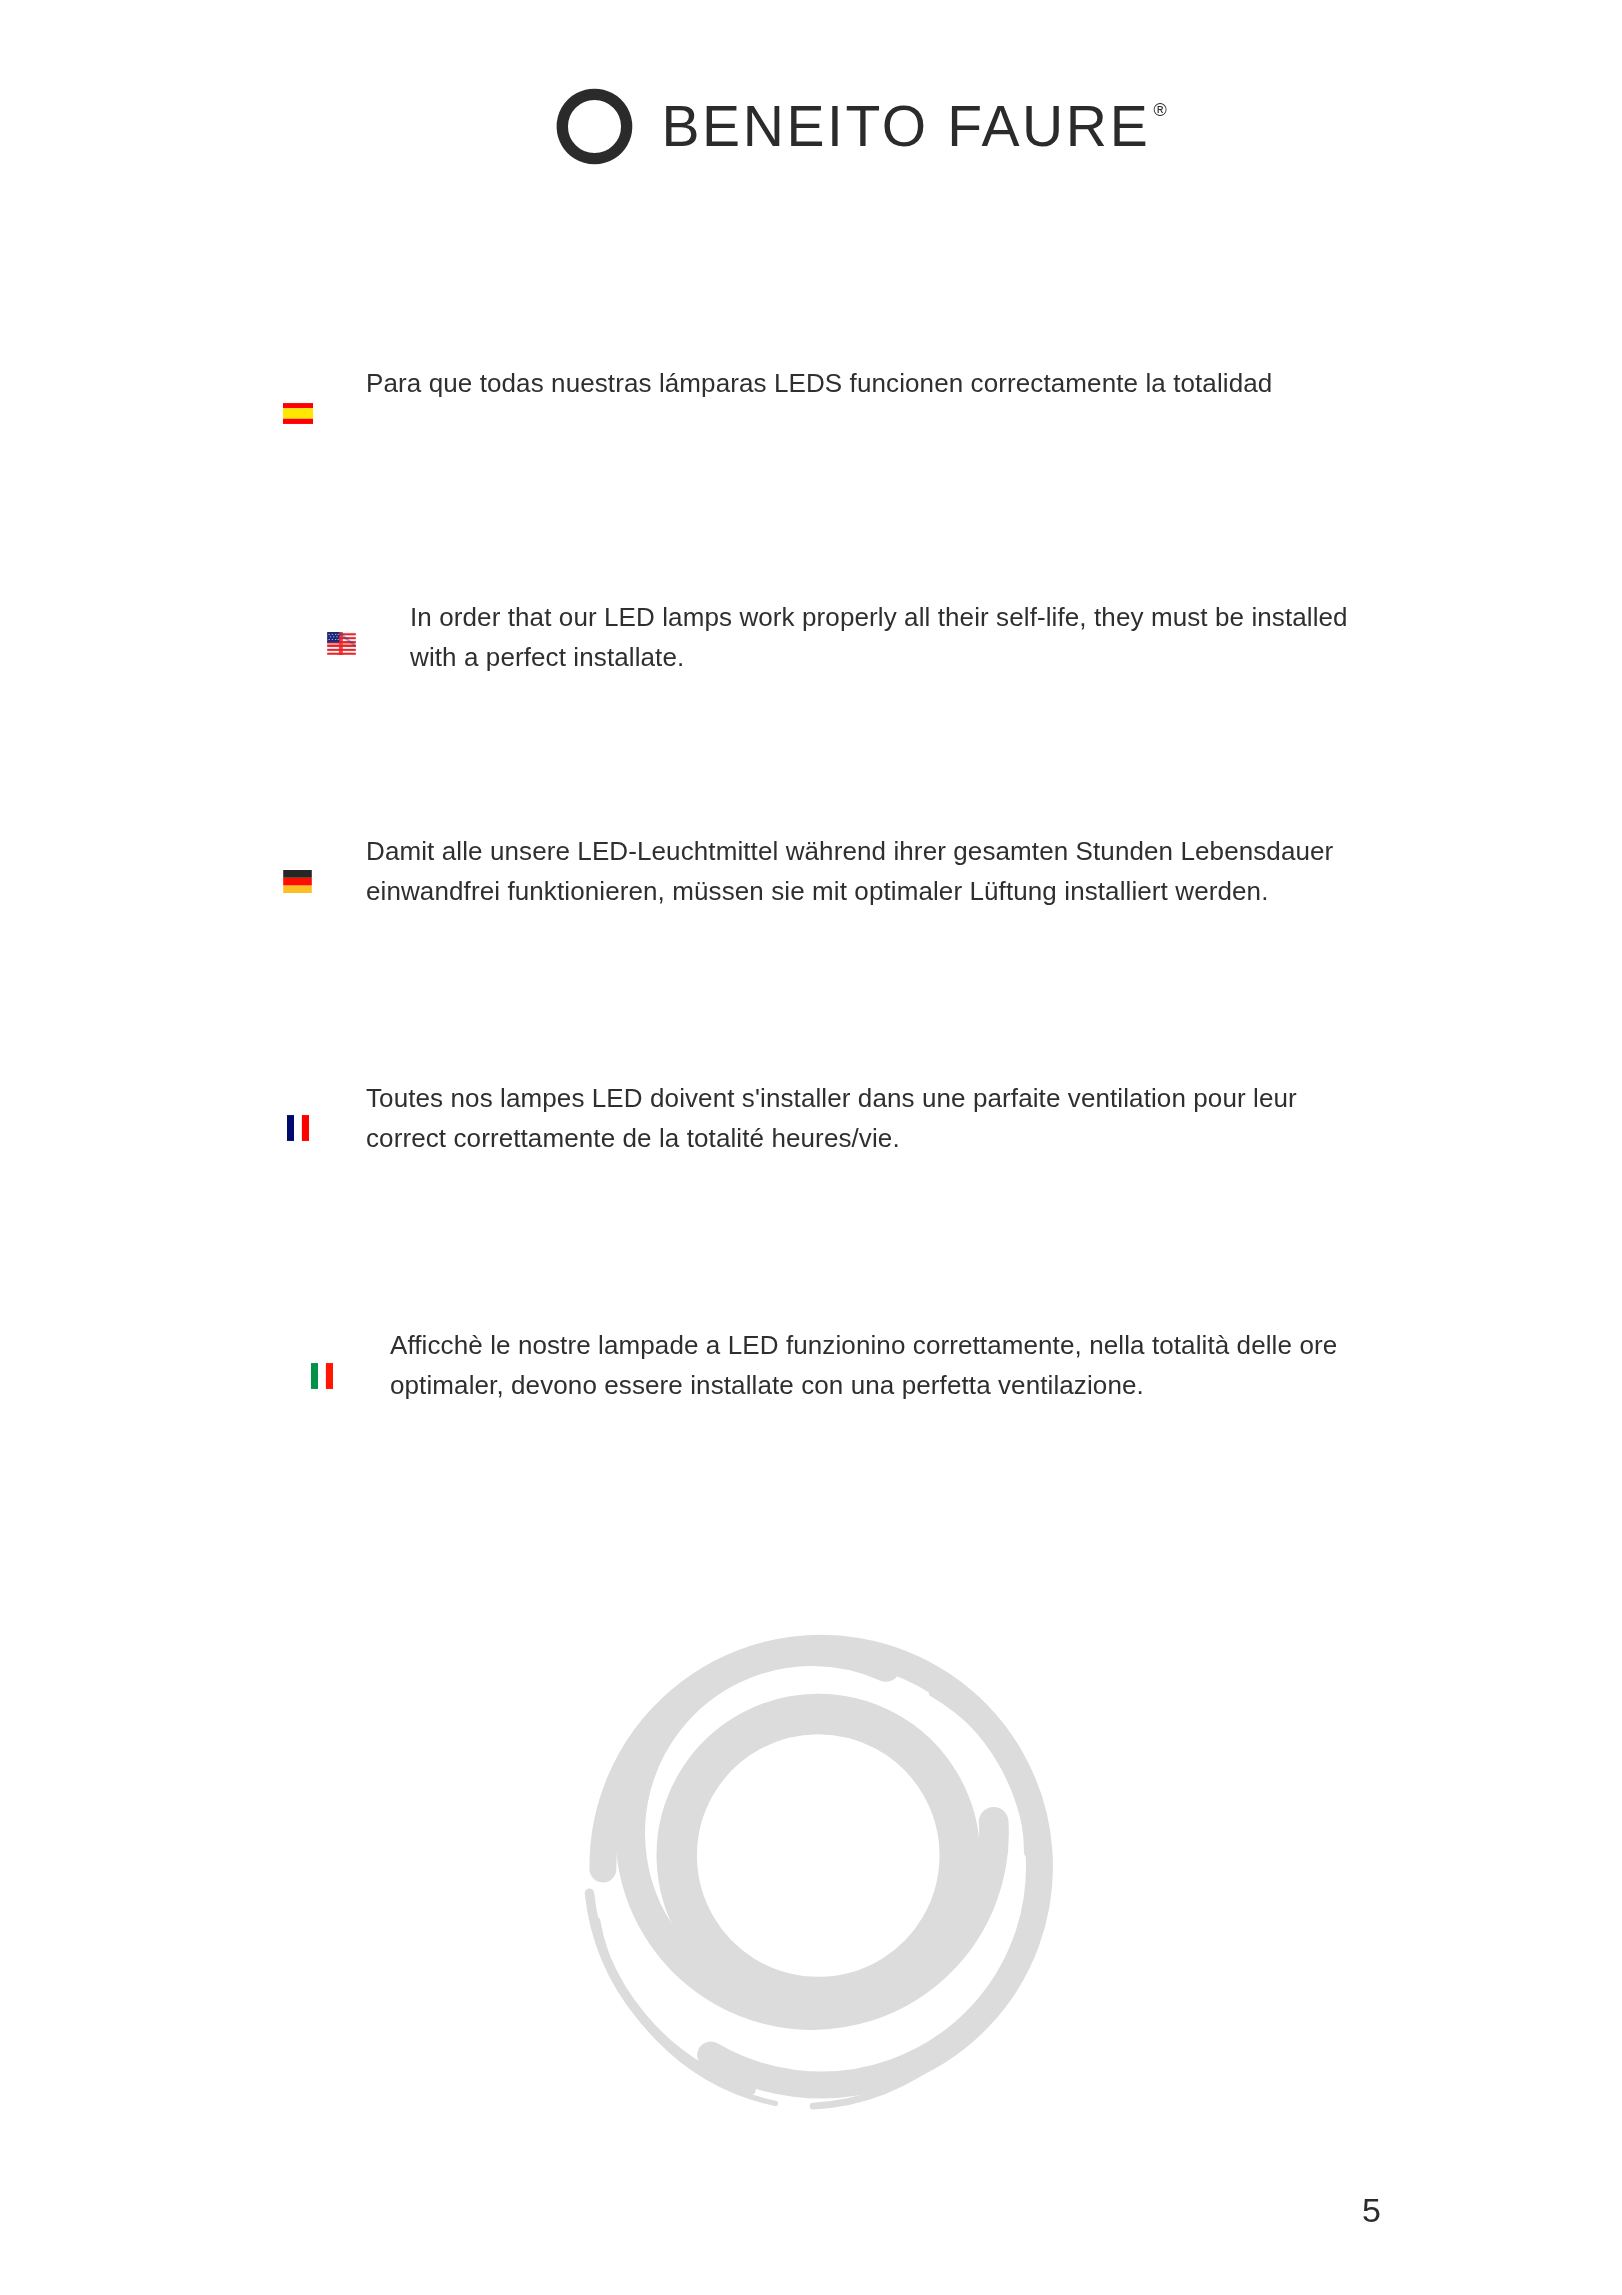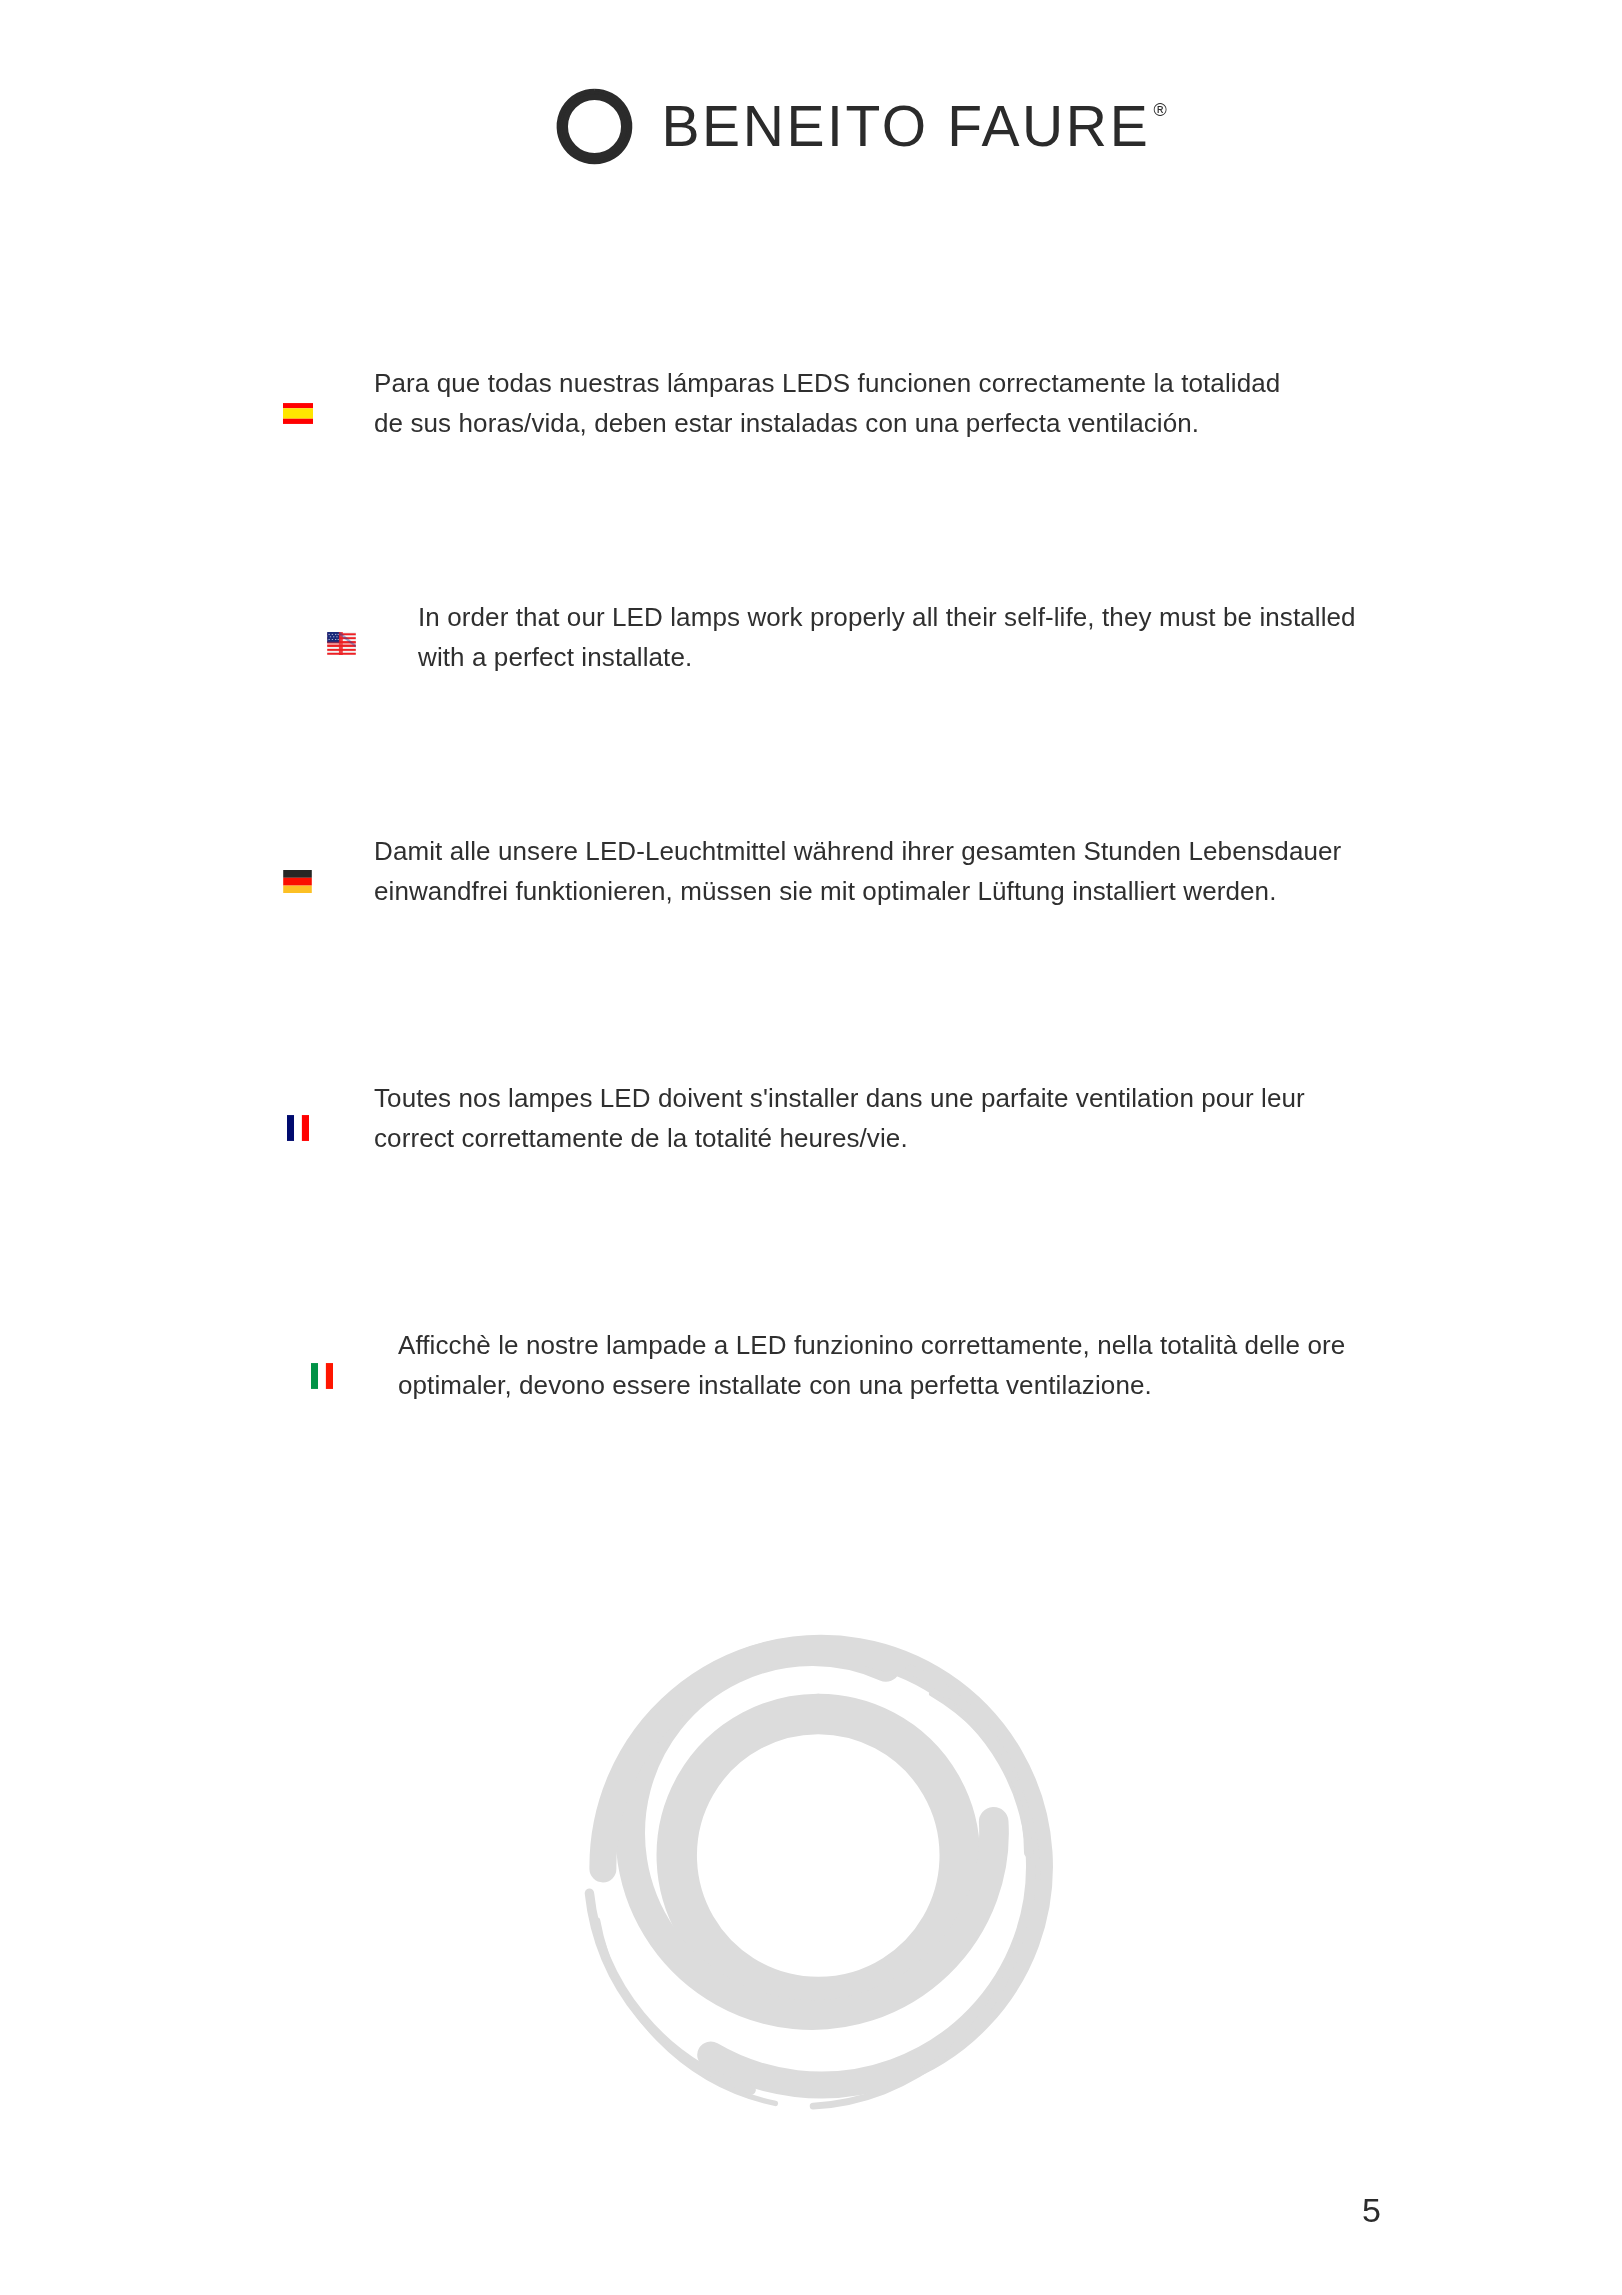--- a/index.html
+++ b/index.html
@@ -85,21 +85,21 @@
     display: block;
   }
   .flag.h-es { top: 39px; }
   .flag.h-en { top: 34px; width: 29px; height: 23.4px; }
   .flag.h-de { top: 38px; width: 29px; height: 23.4px; }
   .flag.h-fr { top: 36px; width: 22px; height: 26px; left: 287px; }
   .flag.h-it { top: 37px; width: 22px; height: 26px; left: 287px; }
 
   .lang-text {
     position: absolute;
-    left: 374px;
+    left: 366px;
     top: 0;
     width: 1144px;
     color: #2f2f2f;
     font-size: 26px;
     line-height: 1.52;
     font-family: "Liberation Sans", sans-serif;
     font-weight: 400;
     letter-spacing: 0.1px;
   }
   .lang-text .line { display: block; white-space: nowrap; }
@@ -151,21 +151,20 @@
   <div class="lang-list">
 
     <div class="lang-row r0">
       <svg class="flag h-es" viewBox="0 0 46 32">
         <rect x="0" y="0" width="46" height="8" fill="#ff0000"></rect>
         <rect x="0" y="8" width="46" height="16" fill="#ffe600"></rect>
         <rect x="0" y="24" width="46" height="8" fill="#ff0000"></rect>
       </svg>
       <div class="lang-text">
         <span class="line">Para que todas nuestras lámparas LEDS funcionen correctamente la totalidad</span>
-        <span class="line">de sus horas/vida, deben estar instaladas con una perfecta ventilación.</span>
       </div>
     </div>
 
     <div class="lang-row r1">
       <svg class="flag h-en" viewBox="0 0 44 36">
         <rect x="0" y="0" width="44" height="36" fill="#f2f2f2"></rect>
         <g>
           <rect x="0" y="2" width="44" height="3" fill="#ee2024"></rect>
           <rect x="0" y="8" width="44" height="3" fill="#ee2024"></rect>
           <rect x="0" y="14" width="44" height="3" fill="#ee2024"></rect>

